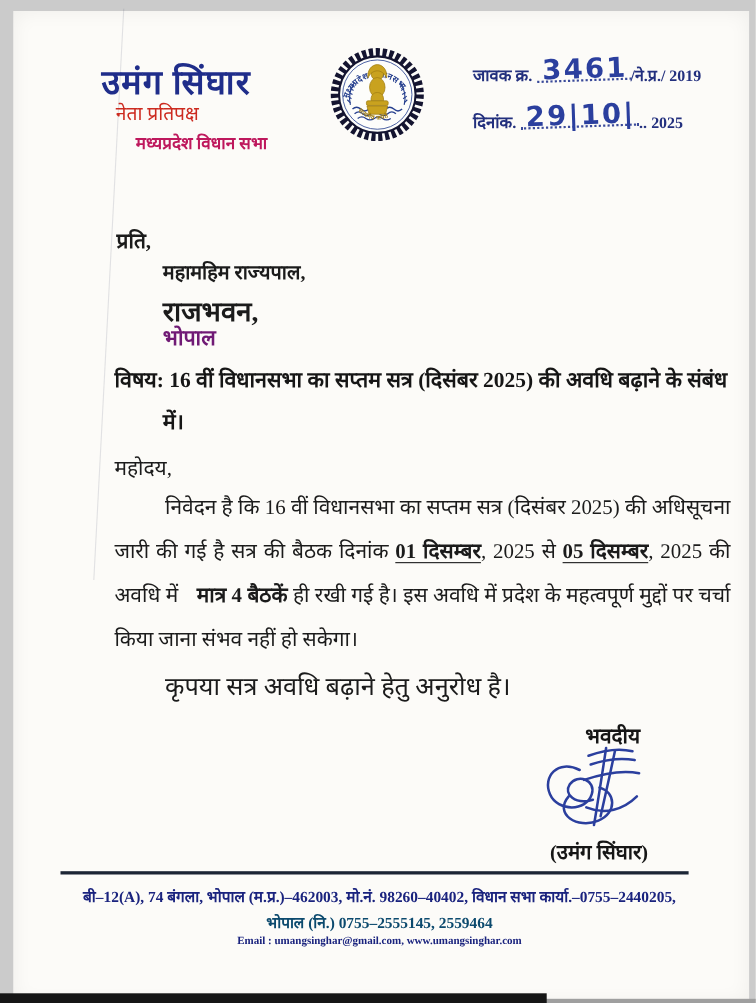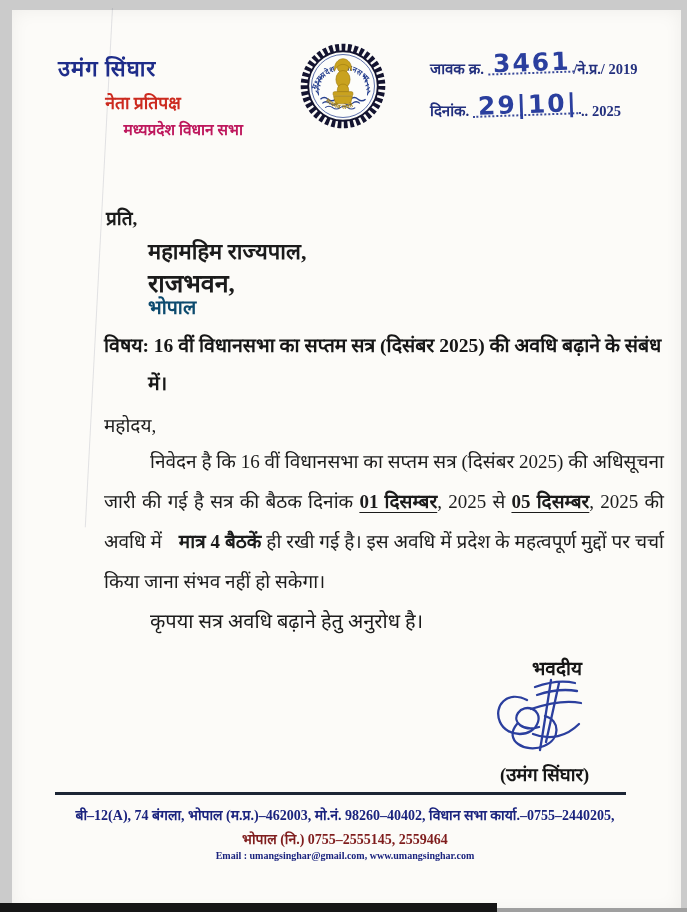--- a/index.html
+++ b/index.html
@@ -14,68 +14,68 @@
     box-shadow:inset 0 0 18px rgba(0,0,0,0.06);
   }
   .crease{
     position:absolute;left:112px;top:8px;width:1px;height:520px;
     background:rgba(90,95,120,0.16);
     transform:rotate(3deg);transform-origin:top center;
   }
   .abs{position:absolute;}
   
   .lh-name{
-    left:58px;top:52px;width:170px;text-align:left;
-    font-size:22px;font-weight:bold;color:#1f2d8a;letter-spacing:1px;
+    left:58px;top:52px;width:170px;text-align:right;
+    font-size:31px;font-weight:bold;color:#1f2d8a;letter-spacing:1px;
   }
   .lh-title{
     left:58px;top:90px;width:170px;text-align:center;
-    font-size:17.5px;font-weight:bold;color:#cc2a1f;
+    font-size:17.5px;font-weight:normal;color:#cc2a1f;
   }
   .lh-org{
     left:43px;top:118px;width:200px;text-align:right;
     font-size:15.5px;font-weight:bold;color:#be185d;
   }
   .emblem{left:296px;top:38px;width:94px;height:96px;}
   
   .ref-line{left:430px;top:57px;font-size:15px;color:#23307e;font-weight:600;white-space:nowrap;}
   .date-line{left:430px;top:99px;font-size:15px;color:#23307e;font-weight:600;white-space:nowrap;}
   .hand{
     display:inline-block;color:#2b3f9e;font-weight:bold;font-size:25px;
     font-family:"DejaVu Sans",sans-serif;
     transform:rotate(-2deg);position:relative;top:-3px;
     border-bottom:2px dotted #3a4a9a;padding:0 3px 0 5px;letter-spacing:2px;line-height:18px;
   }
   .ref-suffix{font-size:14.5px;}
   
   .to-label{left:106px;top:205px;font-size:19px;font-weight:600;color:#1b1b1b;}
-  .to-1{left:148px;top:235px;font-size:22px;font-weight:600;color:#1b1b1b;}
+  .to-1{left:148px;top:235px;font-size:18px;font-weight:600;color:#1b1b1b;}
   .to-2{left:148px;top:265px;font-size:25px;font-weight:600;color:#1b1b1b;}
-  .to-3{left:148px;top:293px;font-size:19.5px;font-weight:600;color:#0c4a6e;}
+  .to-3{left:148px;top:293px;font-size:19.5px;font-weight:600;color:#701a75;}
   
   .subj-1{left:104px;top:331px;width:562px;font-size:19.5px;font-weight:bold;color:#161616;}
   .subj-2{left:148px;top:369px;font-size:19.5px;font-weight:bold;color:#161616;}
   
   .salutation{left:104px;top:412px;font-size:19px;color:#1b1b1b;}
   .para{
     left:104px;top:442px;width:560px;
     font-size:19px;color:#1b1b1b;line-height:40px;
     text-align:justify;text-indent:46px;
   }
   .para .bu{font-weight:bold;text-decoration:underline;text-underline-offset:4px;}
   .para .b{font-weight:bold;margin-left:12px;}
-  .request{left:150px;top:607px;font-size:20px;color:#1b1b1b;}
+  .request{left:150px;top:607px;font-size:23px;color:#1b1b1b;}
   
   .closing{left:532px;top:655px;font-size:19px;font-weight:600;color:#161616;}
   .sign{left:487px;top:672px;width:112px;height:92px;}
   .sign-name{left:500px;top:761px;font-size:18.5px;font-weight:bold;color:#161616;}
   
   .sep{left:55px;top:792px;width:571px;height:3px;background:#1c2535;}
   .f1{left:50px;top:805px;width:590px;text-align:center;font-size:14px;font-weight:600;color:#1a237e;}
-  .f2{left:50px;top:829px;width:590px;text-align:center;font-size:14px;font-weight:600;color:#7f1d1d;}
+  .f2{left:50px;top:829px;width:590px;text-align:center;font-size:14px;font-weight:600;color:#0c4a6e;}
   .f3{left:50px;top:850px;width:590px;text-align:center;font-size:10px;font-weight:600;color:#1a237e;
       font-family:"Liberation Serif","DejaVu Serif",serif;}
   
   .edge-gray{position:absolute;left:0;bottom:0;width:687px;height:4px;background:#9f9f9f;}
   .edge-dark{position:absolute;left:0;bottom:0;width:497px;height:9px;background:#161616;}
 </style>
 </head>
 <body>
 
 <div class="page"></div>

